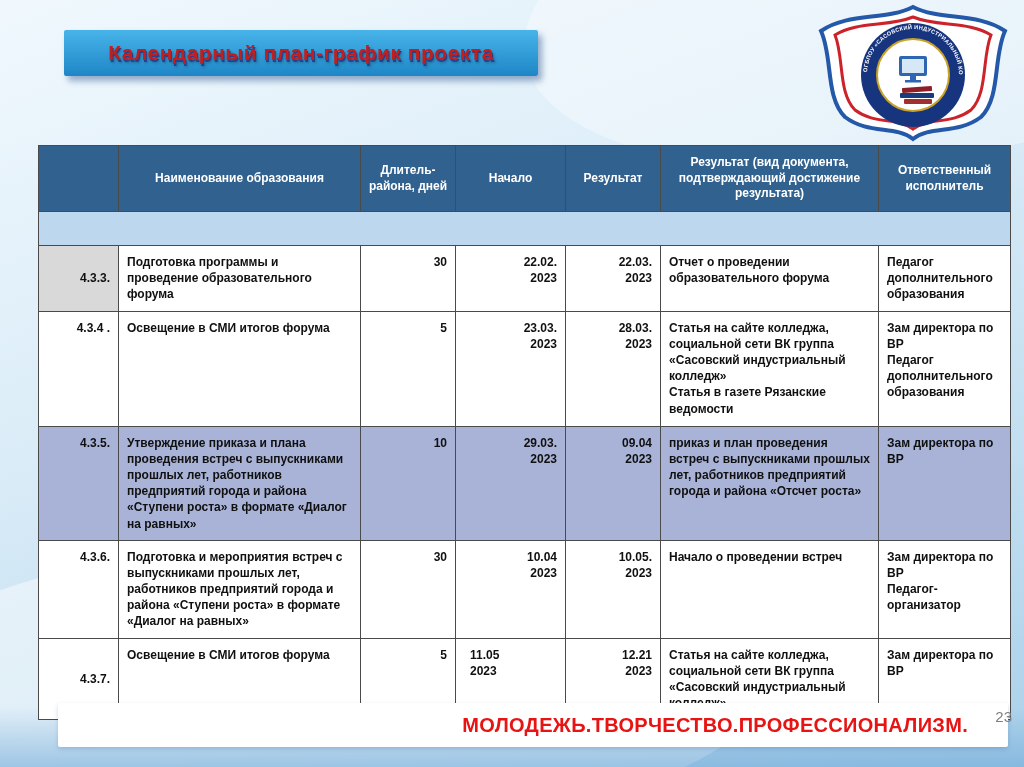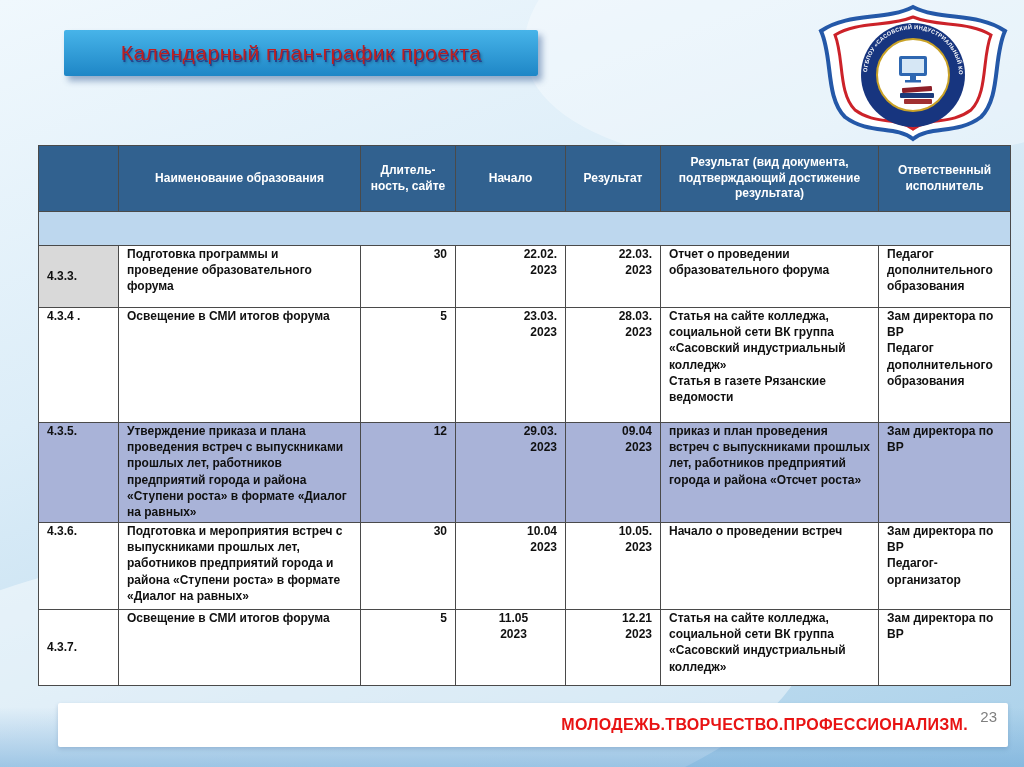--- a/index.html
+++ b/index.html
@@ -11,45 +11,45 @@
     background:rgba(255,255,255,.45);border-radius:50%;transform:rotate(-7deg)}
   .wave2{position:absolute;left:520px;top:-170px;width:800px;height:330px;
     background:rgba(255,255,255,.35);border-radius:50%;transform:rotate(-9deg)}
   .wave3{position:absolute;left:0;bottom:0;width:1024px;height:60px;
     background:linear-gradient(180deg,rgba(120,175,220,0),rgba(105,165,214,.55))}
 
   .title-banner{position:absolute;left:64px;top:30px;width:474px;height:46px;
     background:linear-gradient(180deg,#47b4e9,#1e86c6);border-radius:2px;
     box-shadow:4px 5px 6px rgba(40,80,140,.45);
     display:flex;align-items:center;justify-content:center}
-  .title-banner span{font-size:21px;font-weight:normal;color:#c01f1f;letter-spacing:.5px;
+  .title-banner span{font-size:21px;font-weight:bold;color:#c01f1f;letter-spacing:.5px;
     text-shadow:1px 2px 0 #28408c,2px 3px 3px rgba(0,0,0,.3)}
 
   .logo{position:absolute;right:8px;top:4px;width:206px;height:140px}
 
   table{position:absolute;left:38px;top:145px;width:972px;border-collapse:collapse;
     table-layout:fixed;font-size:12px;font-weight:bold;color:#101010;line-height:1.35}
-  th,td{border:1px solid #4a4a4a;padding:0 8px;vertical-align:top;
+  th,td{border:1px solid #4a4a4a;padding:8px 8px;vertical-align:top;
     white-space:pre-line;background:#fff;overflow:hidden}
   thead th{background:#31618f;color:#fff;text-align:center;vertical-align:middle;
     font-size:12px;height:66px;padding:4px;line-height:1.3}
   tr.spacer td{background:#bdd7ee;height:34px;padding:0}
-  td.num{text-align:left;vertical-align:middle}
+  td.num{text-align:right;vertical-align:middle}
   td.top{vertical-align:top}
   td.ctr{text-align:right}
-  td.al{text-align:center;padding-left:14px}
+  td.al{text-align:left;padding-left:14px}
   tr.hl td{background:#a9b3d8}
   td.gray{background:#d9d9d9}
   .h1{height:62px}.h2{height:115px}.h3{height:100px}.h4{height:87px}.h5{height:76px}
 
   .footer-bar{position:absolute;left:58px;top:703px;width:950px;height:44px;background:#ffffff;
     border-radius:2px;display:flex;align-items:center;justify-content:flex-end;padding-right:40px;
     box-shadow:0 2px 4px rgba(60,100,150,.25)}
-  .footer-bar span{color:#e81313;font-weight:bold;font-size:16px;letter-spacing:.3px}
-  .page-number{position:absolute;right:27px;top:708px;color:#7f7f7f;font-size:15px}
+  .footer-bar span{color:#e81313;font-weight:bold;font-size:20px;letter-spacing:.3px}
+  .page-number{position:absolute;right:12px;top:708px;color:#7f7f7f;font-size:15px}
 </style>
 </head>
 <body>
 
 <div class="slide">
 
   <div class="wave1"></div>
   <div class="wave2"></div>
   <div class="wave3"></div>
 
@@ -87,21 +87,21 @@
       <col style="width:110px">
         <col style="width:95px">
         <col style="width:218px">
         <col style="width:132px">
     </colgroup>
     <thead>
       <tr>
         <th></th>
         <th>Наименование образования</th>
         <th>Длитель-
-ность, сайте</th>
+района, дней</th>
         <th>Начало</th>
         <th>Результат</th>
         <th>Результат (вид документа, подтверждающий достижение результата)</th>
         <th>Ответственный исполнитель</th>
       </tr>
     </thead>
     <tbody>
       <tr class="spacer">
         <td colspan="7"></td>
       </tr>
@@ -128,21 +128,21 @@
 2023</td>
         <td>Статья на сайте колледжа, социальной сети ВК группа «Сасовский индустриальный колледж»
 Статья в газете Рязанские ведомости</td>
         <td>Зам директора по ВР
 Педагог дополнительного образования</td>
       </tr>
 
       <tr class="h3 hl">
         <td class="num top">4.3.5.</td>
         <td>Утверждение приказа  и плана проведения  встреч с выпускниками прошлых лет, работников предприятий города и района «Ступени роста» в формате «Диалог на равных»</td>
-        <td class="ctr">12</td>
+        <td class="ctr">10</td>
         <td class="ctr">29.03.
 2023</td>
         <td class="ctr">09.04
 2023</td>
         <td>приказ  и план  проведения встреч с выпускниками прошлых лет, работников предприятий города и района «Отсчет роста»</td>
         <td>Зам директора по ВР</td>
       </tr>
 
       <tr class="h4">
         <td class="num top">4.3.6.</td>

